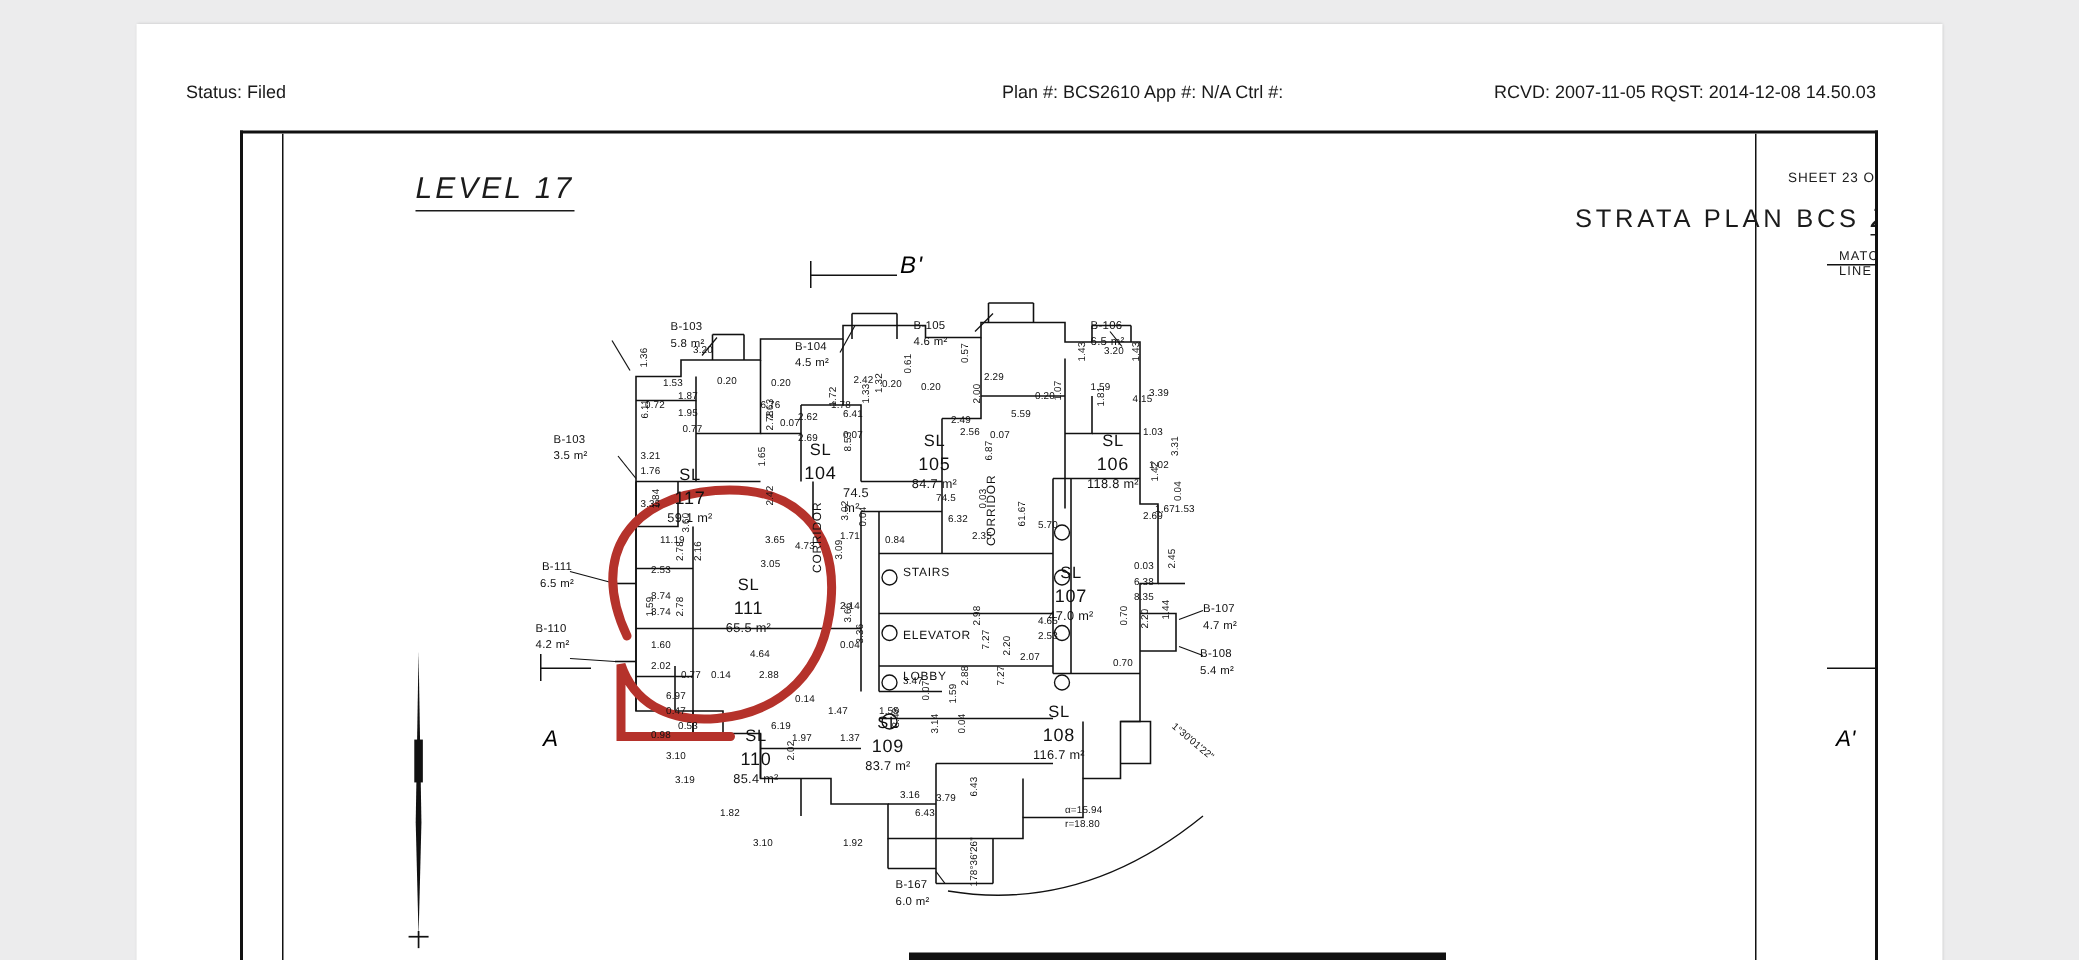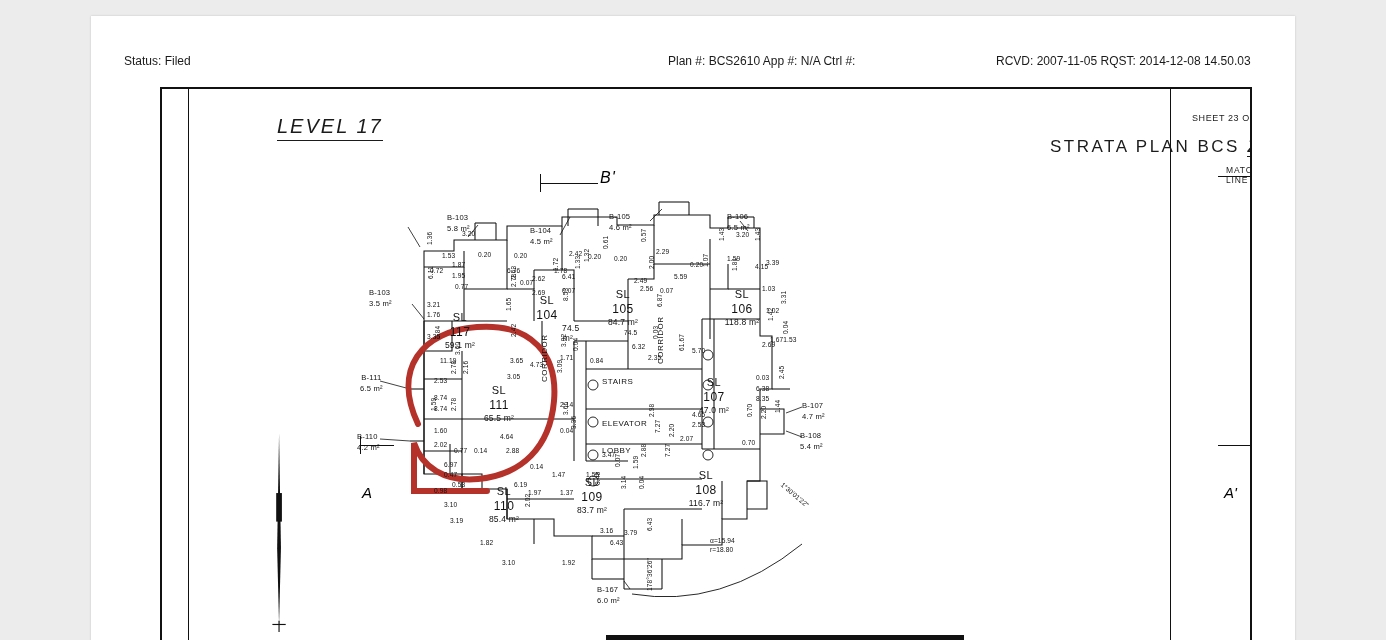--- a/index.html
+++ b/index.html
@@ -332,21 +332,21 @@
       <span>6.5 m²</span>
     </div>
     <div class="blabel" style="left:207px;top:198px;">
       <span>B-103</span><br>
       <span>3.5 m²</span>
     </div>
     <div class="blabel" style="left:198px;top:283px;text-align:center;">
       <span>B-111</span><br>
       <span>6.5 m²</span>
     </div>
-    <div class="blabel" style="left:195px;top:342px;">
+    <div class="blabel" style="left:195px;top:324px;">
       <span>B-110</span><br>
       <span>4.2 m²</span>
     </div>
     <div class="blabel" style="left:640px;top:311px;">
       <span>B-107</span><br>
       <span>4.7 m²</span>
     </div>
     <div class="blabel" style="left:638px;top:341px;">
       <span>B-108</span><br>
       <span>5.4 m²</span>

